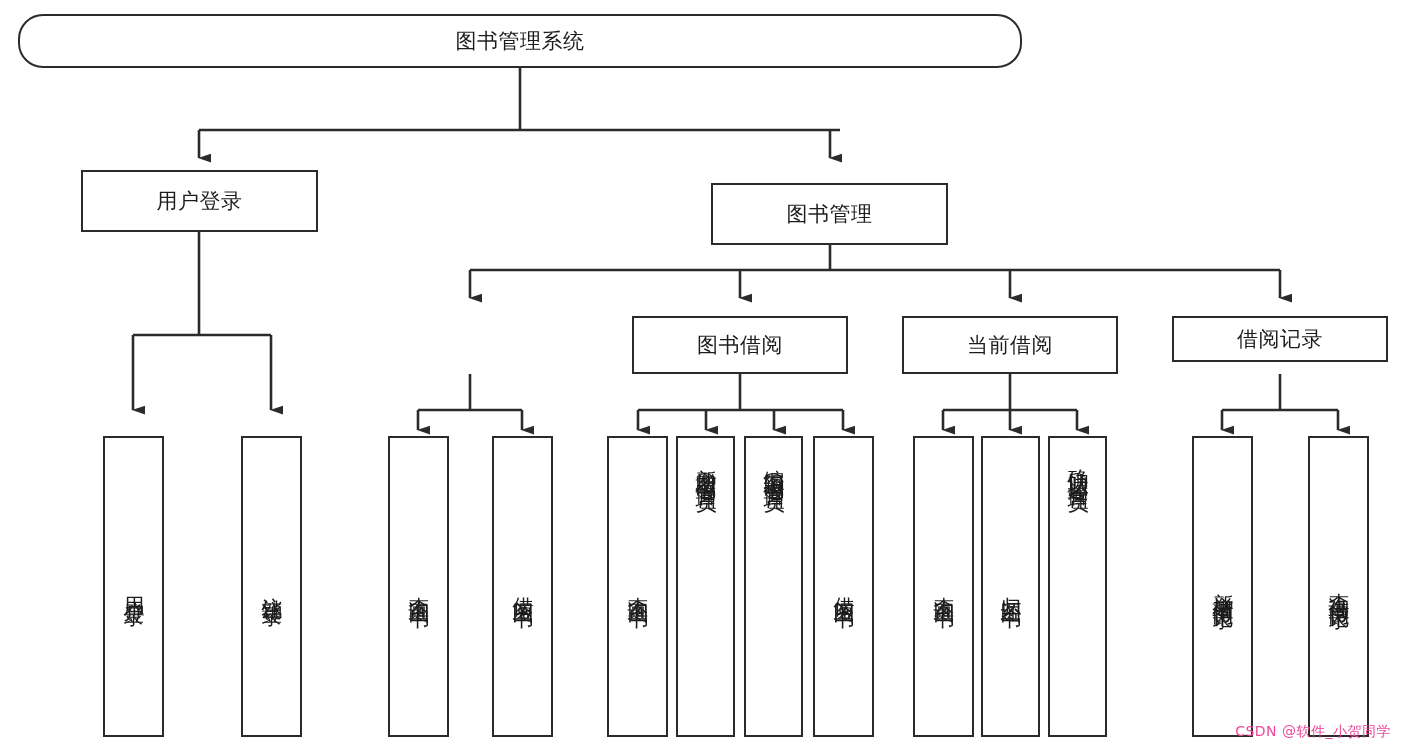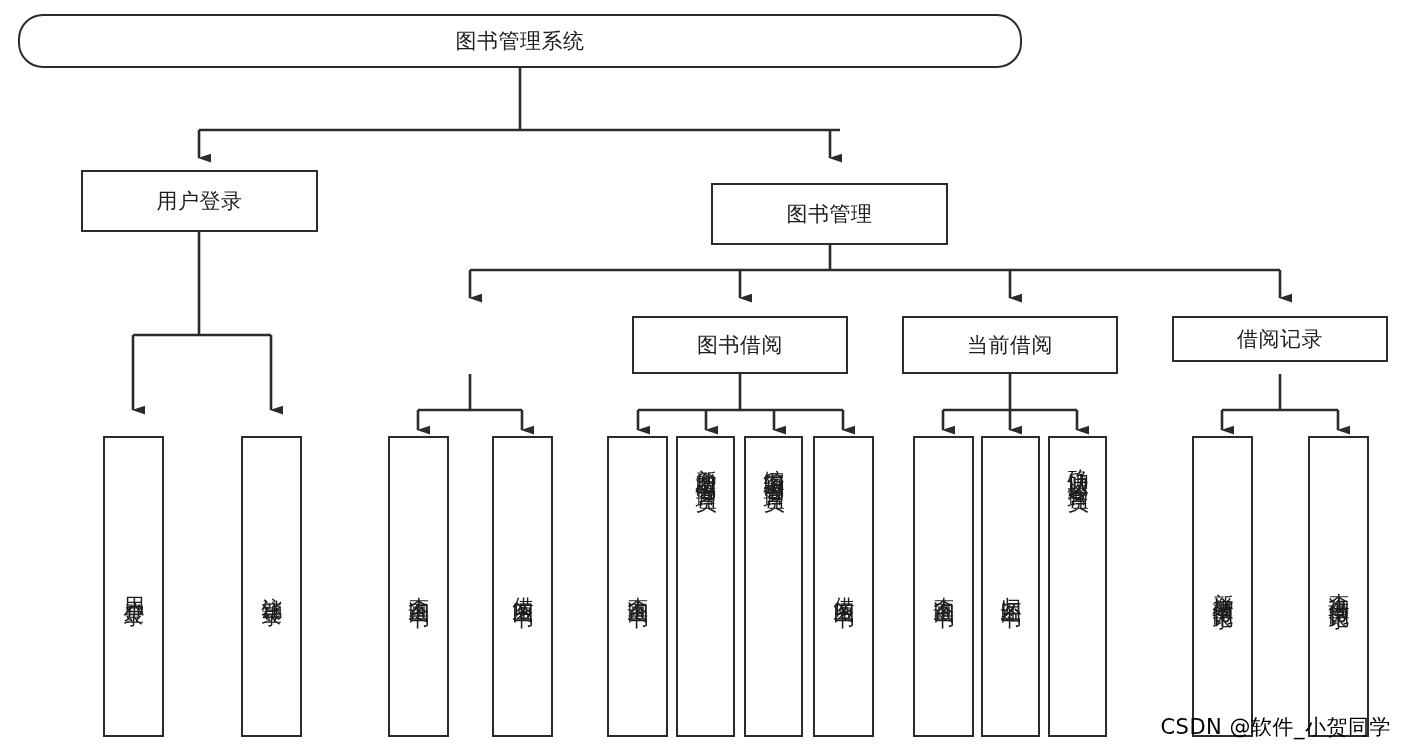--- a/index.html
+++ b/index.html
@@ -60,22 +60,22 @@
     white-space: nowrap;
   }
   .node.vertical.centered {
     align-items: center;
     padding-top: 0;
   }
   .watermark {
     position: absolute;
     right: 14px;
     bottom: 6px;
-    font-size: 21px;
-    color: #000000;
+    font-size: 14px;
+    color: #ec4899;
     letter-spacing: 0.5px;
     white-space: nowrap;
     pointer-events: none;
   }
 </style>
 </head>
 <body>
 
 <div id="diagram-root">
 

